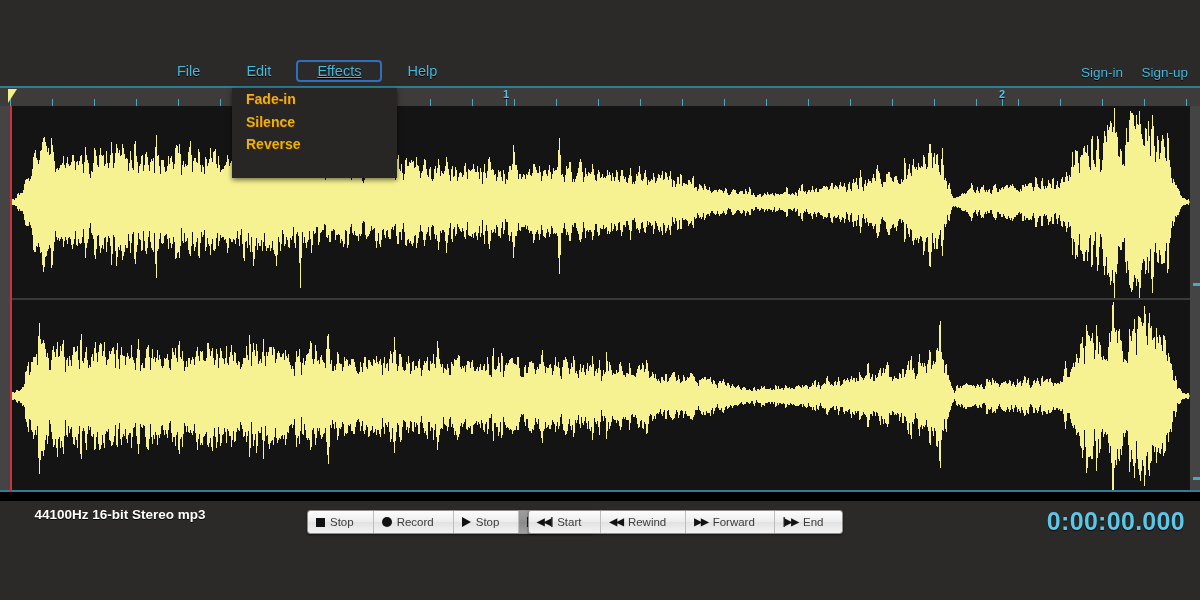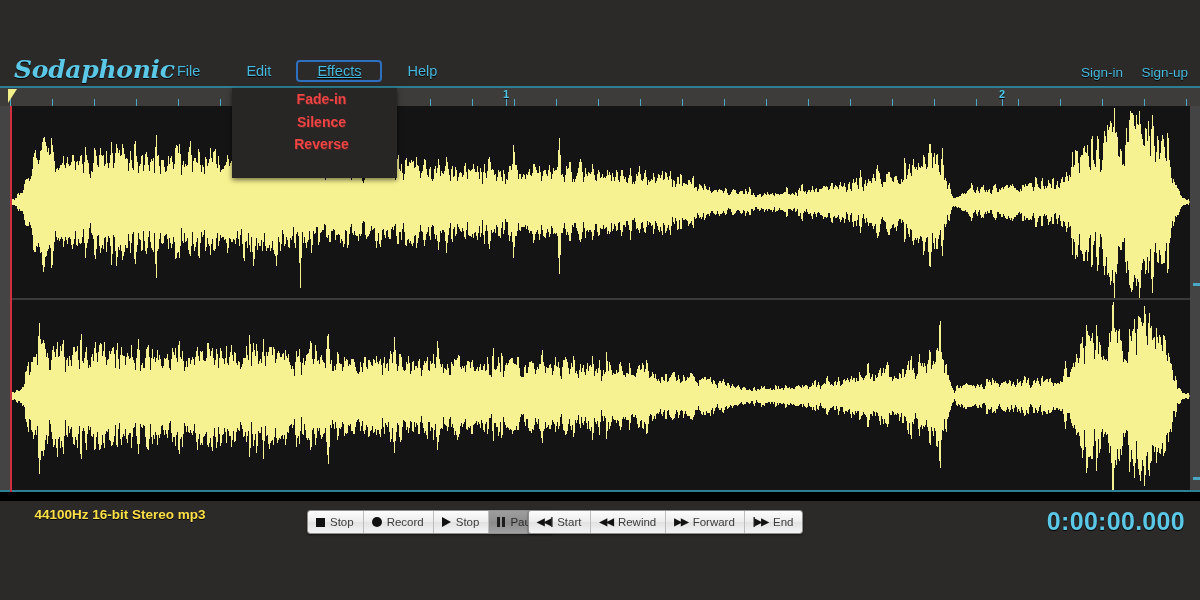--- a/index.html
+++ b/index.html
@@ -43,25 +43,24 @@
     background: #2f7f94;
   }
 
   
   .dropdown {
     position: absolute; left: 232px; top: 88px; width: 165px; height: 90px;
     background: #272625; z-index: 40;
     box-shadow: 0 2px 5px rgba(0,0,0,.55);
   }
   .dropdown-item {
-    color: #ef4444; font-size: 14px; font-weight: bold;
+    color: #eab308; font-size: 14px; font-weight: bold;
     padding: 2px 0 2px 14px; line-height: 18.5px; cursor: pointer;
     text-shadow: 1px 1px 0 rgba(120,40,40,.55);
     white-space: nowrap;
-    text-align: center;
   }
 
   
   .editor {
     position: absolute; left: 0; top: 88px; width: 1200px; height: 404px;
     background: #444444;
   }
   .ruler {
     position: absolute; left: 0; top: 0; width: 1200px; height: 18px;
     background: #3d3c3a;
@@ -114,35 +113,35 @@
   .footer {
     position: absolute; left: 0; top: 501px; width: 1200px; height: 99px;
     background: #2b2a28;
   }
   .file-info { position: absolute; left: 0px; top: 5px; width: 240px; text-align: center; }
   .file-name {
     color: #46b8dd; font-size: 13.5px; font-weight: bold;
     text-shadow: 0 1px 0 #000; line-height: 17px;
   }
   .file-meta {
-    color: #fde047; font-size: 13.5px; font-weight: bold;
+    color: #ffffff; font-size: 13.5px; font-weight: bold;
     text-shadow: 0 1px 0 #000; line-height: 18px;
   }
 
   .btn-group {
     position: absolute; top: 9px; display: flex;
     border: 1px solid #8d8d8d; border-radius: 3px; overflow: hidden;
     box-shadow: 0 1px 2px rgba(0,0,0,.5);
   }
   #group-transport { left: 307px; }
   #group-nav { left: 528px; }
   #group-zoom { left: 763px; }
   .btn {
     display: flex; align-items: center; gap: 5px;
-    padding: 4px 9px 4px 8px; font-size: 11.5px; color: #3b3b3b;
+    padding: 4px 19px 4px 8px; font-size: 11.5px; color: #3b3b3b;
     background: linear-gradient(180deg,#fdfdfd 0%,#ededed 48%,#e2e2e2 52%,#f4f4f4 100%);
     border-right: 1px solid #bdbdbd; cursor: pointer; white-space: nowrap;
     line-height: 14px;
   }
   .btn:last-child { border-right: none; }
   .btn.pressed {
     background: linear-gradient(180deg,#9e9e9e 0%,#8f8f8f 48%,#8a8a8a 52%,#a2a2a2 100%);
     color: #2a2a2a;
   }
   .gi { display: inline-block; color: #111; font-size: 10px; line-height: 10px; }
@@ -169,21 +168,20 @@
     color: #5bc8e8; font-size: 25px; font-weight: bold;
     letter-spacing: 0.3px; text-shadow: 0 1px 1px #000;
   }
 </style>
 </head>
 <body>
 
 <div id="app">
 
   <div class="header">
-    <div class="logo">Sodaphonic</div>
 
     <div class="menubar" id="menubar"><div class="menu-item">File</div><div class="menu-item">Edit</div><div class="menu-item active">Effects</div><div class="menu-item">Help</div></div>
 
     <div class="auth">
       <a>Sign-in</a>
       <a>Sign-up</a>
     </div>
   </div>
   <div class="header-rule"></div>
 

